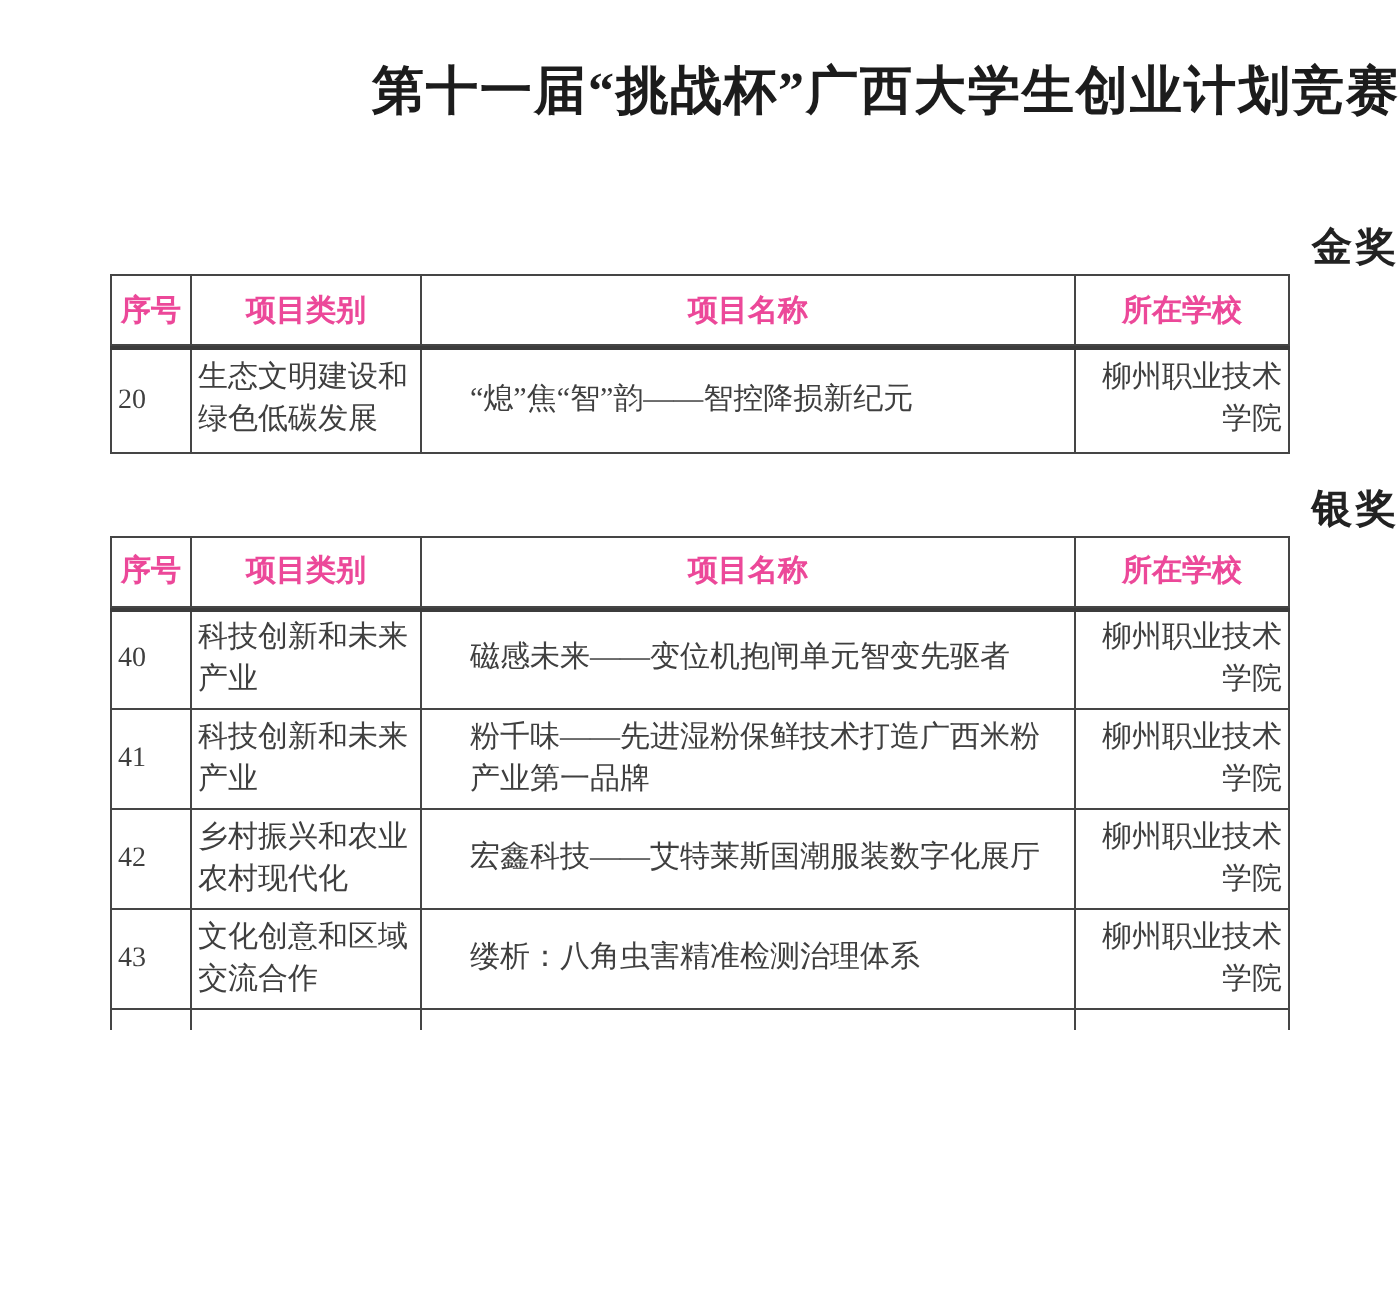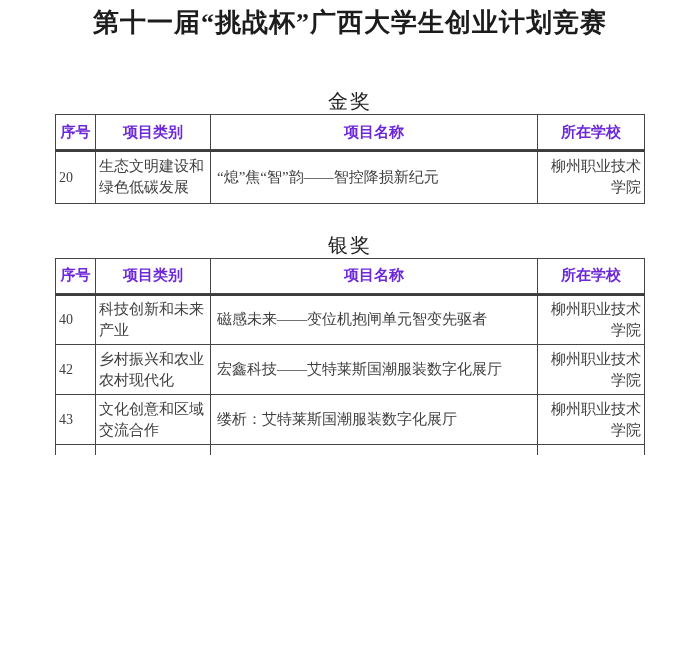--- a/index.html
+++ b/index.html
@@ -6,58 +6,58 @@
   .page {
     position: relative;
     width: 700px;
     height: 654px;
     background: #ffffff;
     overflow: hidden;
     font-family: "Liberation Serif", "DejaVu Serif", serif;
     color: #3f3f3f;
   }
   .doc-title {
-    padding-top: 4px;
-    text-align: center;
+    padding-top: 27px;
+    text-align: right;
     font-size: 26px;
     line-height: 37px;
     font-weight: bold;
     color: #1c1c1c;
     letter-spacing: 1px;
     font-family: "Liberation Serif", "DejaVu Serif", serif;
   }
   .award-heading {
-    text-align: center;
+    text-align: right;
     font-size: 20px;
     line-height: 26px;
-    font-weight: normal;
+    font-weight: bold;
     color: #222222;
     letter-spacing: 2px;
   }
   .gold-heading { margin-top: 47px; }
-  .silver-heading { margin-top: 28px; }
+  .silver-heading { margin-top: 15px; }
 
   table.award-table {
     width: 589px;
     margin: 0 auto;
     border-collapse: collapse;
     table-layout: fixed;
   }
   table.award-table col.c-no       { width: 40px; }
   table.award-table col.c-category { width: 115px; }
   table.award-table col.c-name     { width: 327px; }
   table.award-table col.c-school   { width: 107px; }
 
   .header-table { margin-top: 9px; }
   .header-table th {
     border: 1px solid #454545;
     height: 34px;
     font-size: 15px;
     font-weight: bold;
-    color: #6d28d9;
+    color: #ec4899;
     text-align: center;
     vertical-align: middle;
     padding: 0;
     font-family: "Liberation Sans", "DejaVu Sans", sans-serif;
   }
   .silver-header { margin-top: 4px; }
 
   .body-table td {
     border: 1px solid #454545;
     font-size: 15px;
@@ -70,21 +70,21 @@
   .silver-body { margin-top: 26px; border-top: 2px solid #3c3c3c; }
   .gold-body tr { height: 52px; }
   .silver-body tr { height: 50px; }
 
   td.cell-no {
     text-align: left;
     font-size: 14px;
     font-family: "Liberation Serif", "DejaVu Serif", serif;
   }
   td.cell-category { text-align: left; }
-  td.cell-name { text-align: left; padding-left: 6px; padding-right: 4px; }
+  td.cell-name { text-align: left; padding-left: 24px; padding-right: 4px; }
   td.cell-school { text-align: right; }
 
   
   .stub-table { margin-top: 7px; }
   .stub-table td {
     border-left: 1px solid #454545;
     height: 10px;
     padding: 0;
   }
   .stub-table td:last-child { border-right: 1px solid #454545; }
@@ -161,29 +161,35 @@
         <col class="c-school">
       </colgroup>
     <tbody>
     <tr>
       <td class="cell-no">40</td>
       <td class="cell-category">科技创新和未来产业</td>
       <td class="cell-name">磁感未来——变位机抱闸单元智变先驱者</td>
       <td class="cell-school">柳州职业技术学院</td>
     </tr>
     <tr>
+      <td class="cell-no">41</td>
+      <td class="cell-category">科技创新和未来产业</td>
+      <td class="cell-name">粉千味——先进湿粉保鲜技术打造广西米粉产业第一品牌</td>
+      <td class="cell-school">柳州职业技术学院</td>
+    </tr>
+    <tr>
       <td class="cell-no">42</td>
       <td class="cell-category">乡村振兴和农业农村现代化</td>
       <td class="cell-name">宏鑫科技——艾特莱斯国潮服装数字化展厅</td>
       <td class="cell-school">柳州职业技术学院</td>
     </tr>
     <tr>
       <td class="cell-no">43</td>
       <td class="cell-category">文化创意和区域交流合作</td>
-      <td class="cell-name">缕析：艾特莱斯国潮服装数字化展厅</td>
+      <td class="cell-name">缕析：八角虫害精准检测治理体系</td>
       <td class="cell-school">柳州职业技术学院</td>
     </tr>
   </tbody>
     </table>
 
   <table class="award-table stub-table">
     <colgroup>
         <col class="c-no">
         <col class="c-category">
         <col class="c-name">

